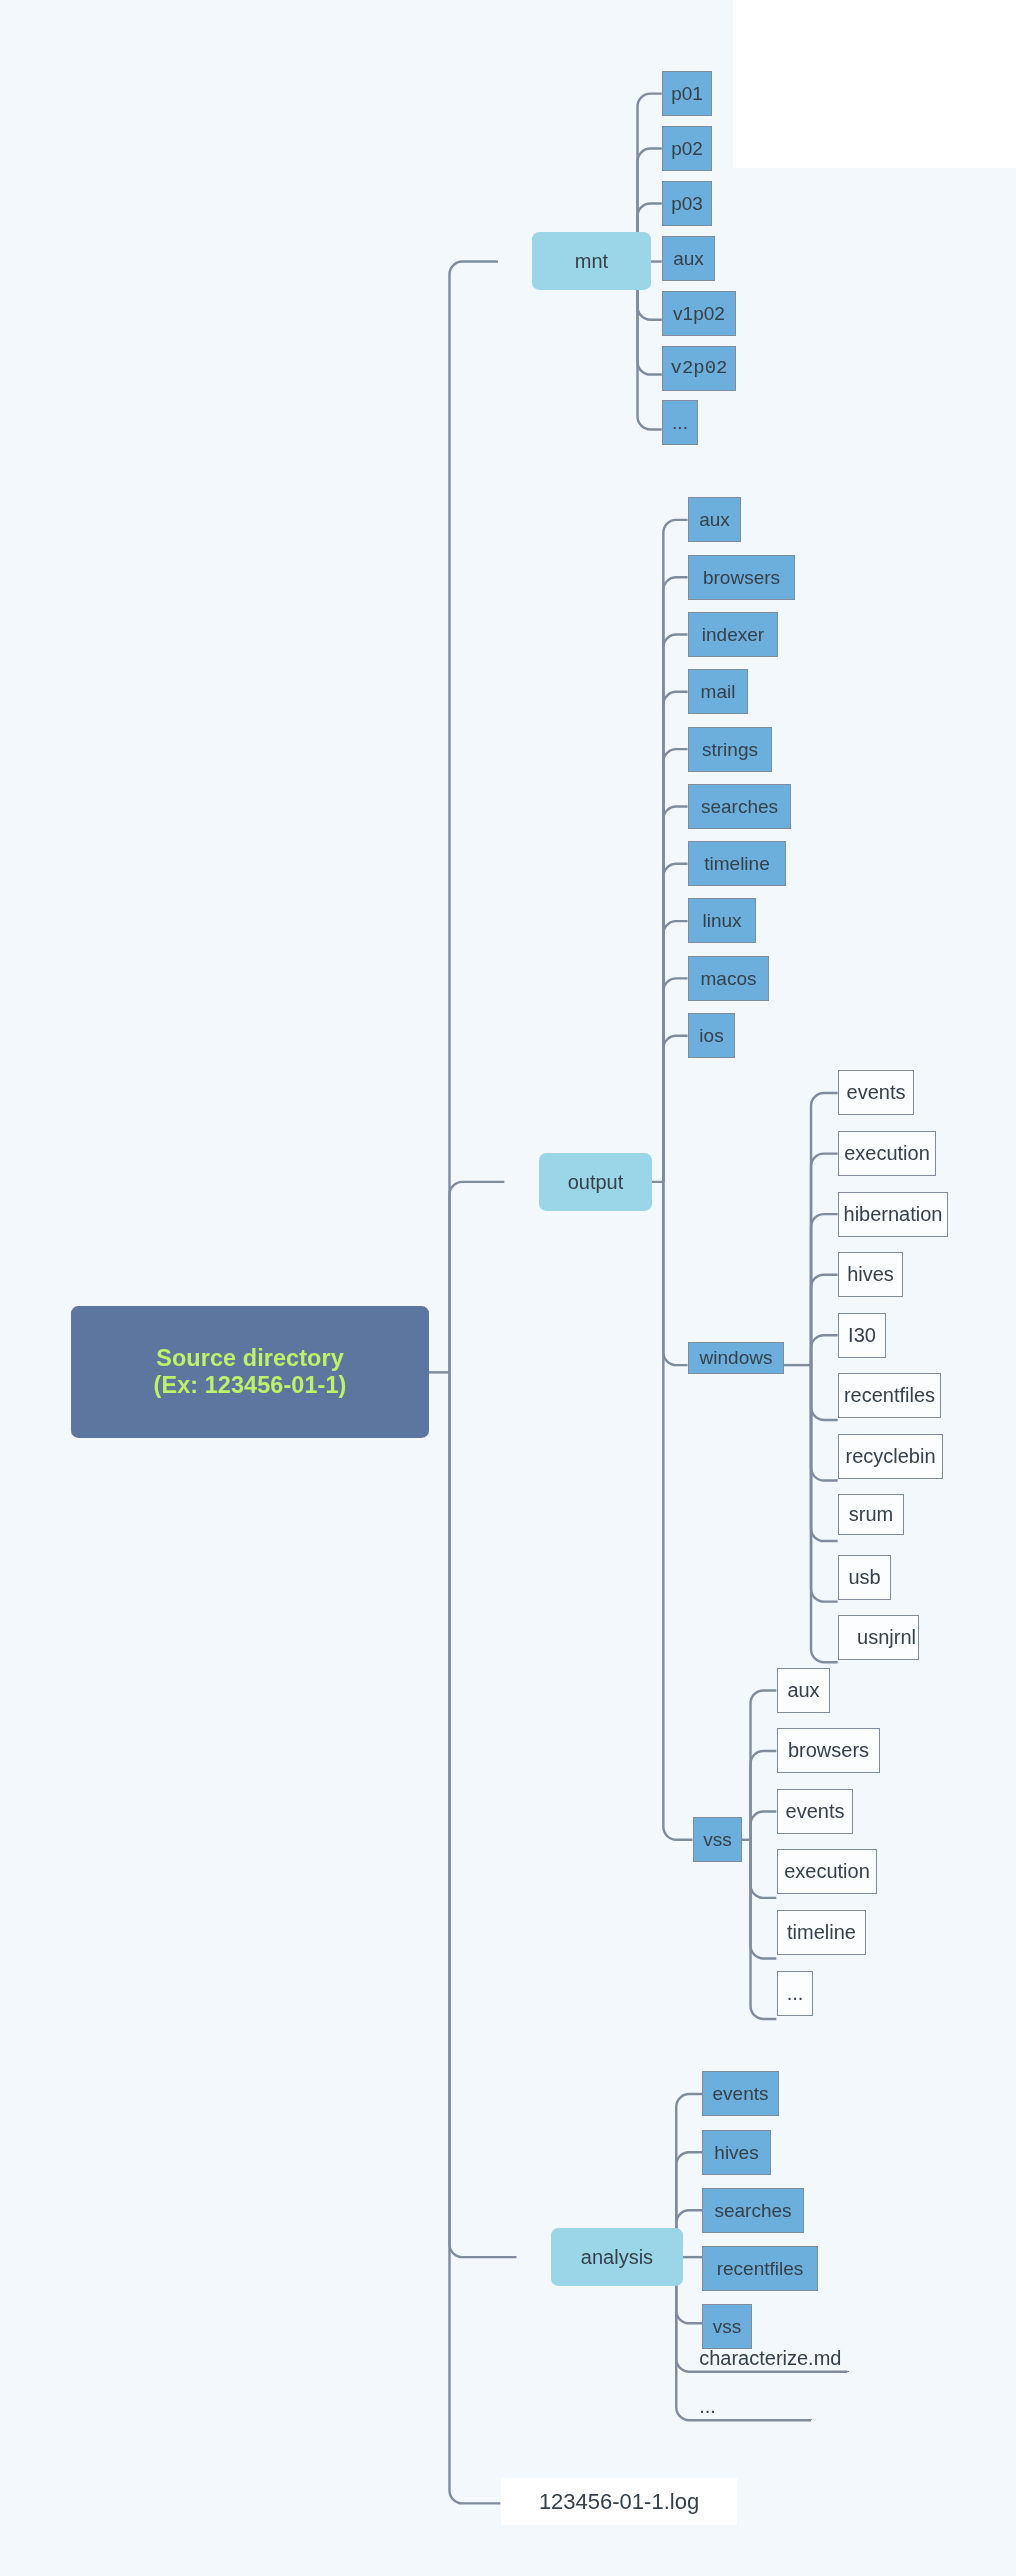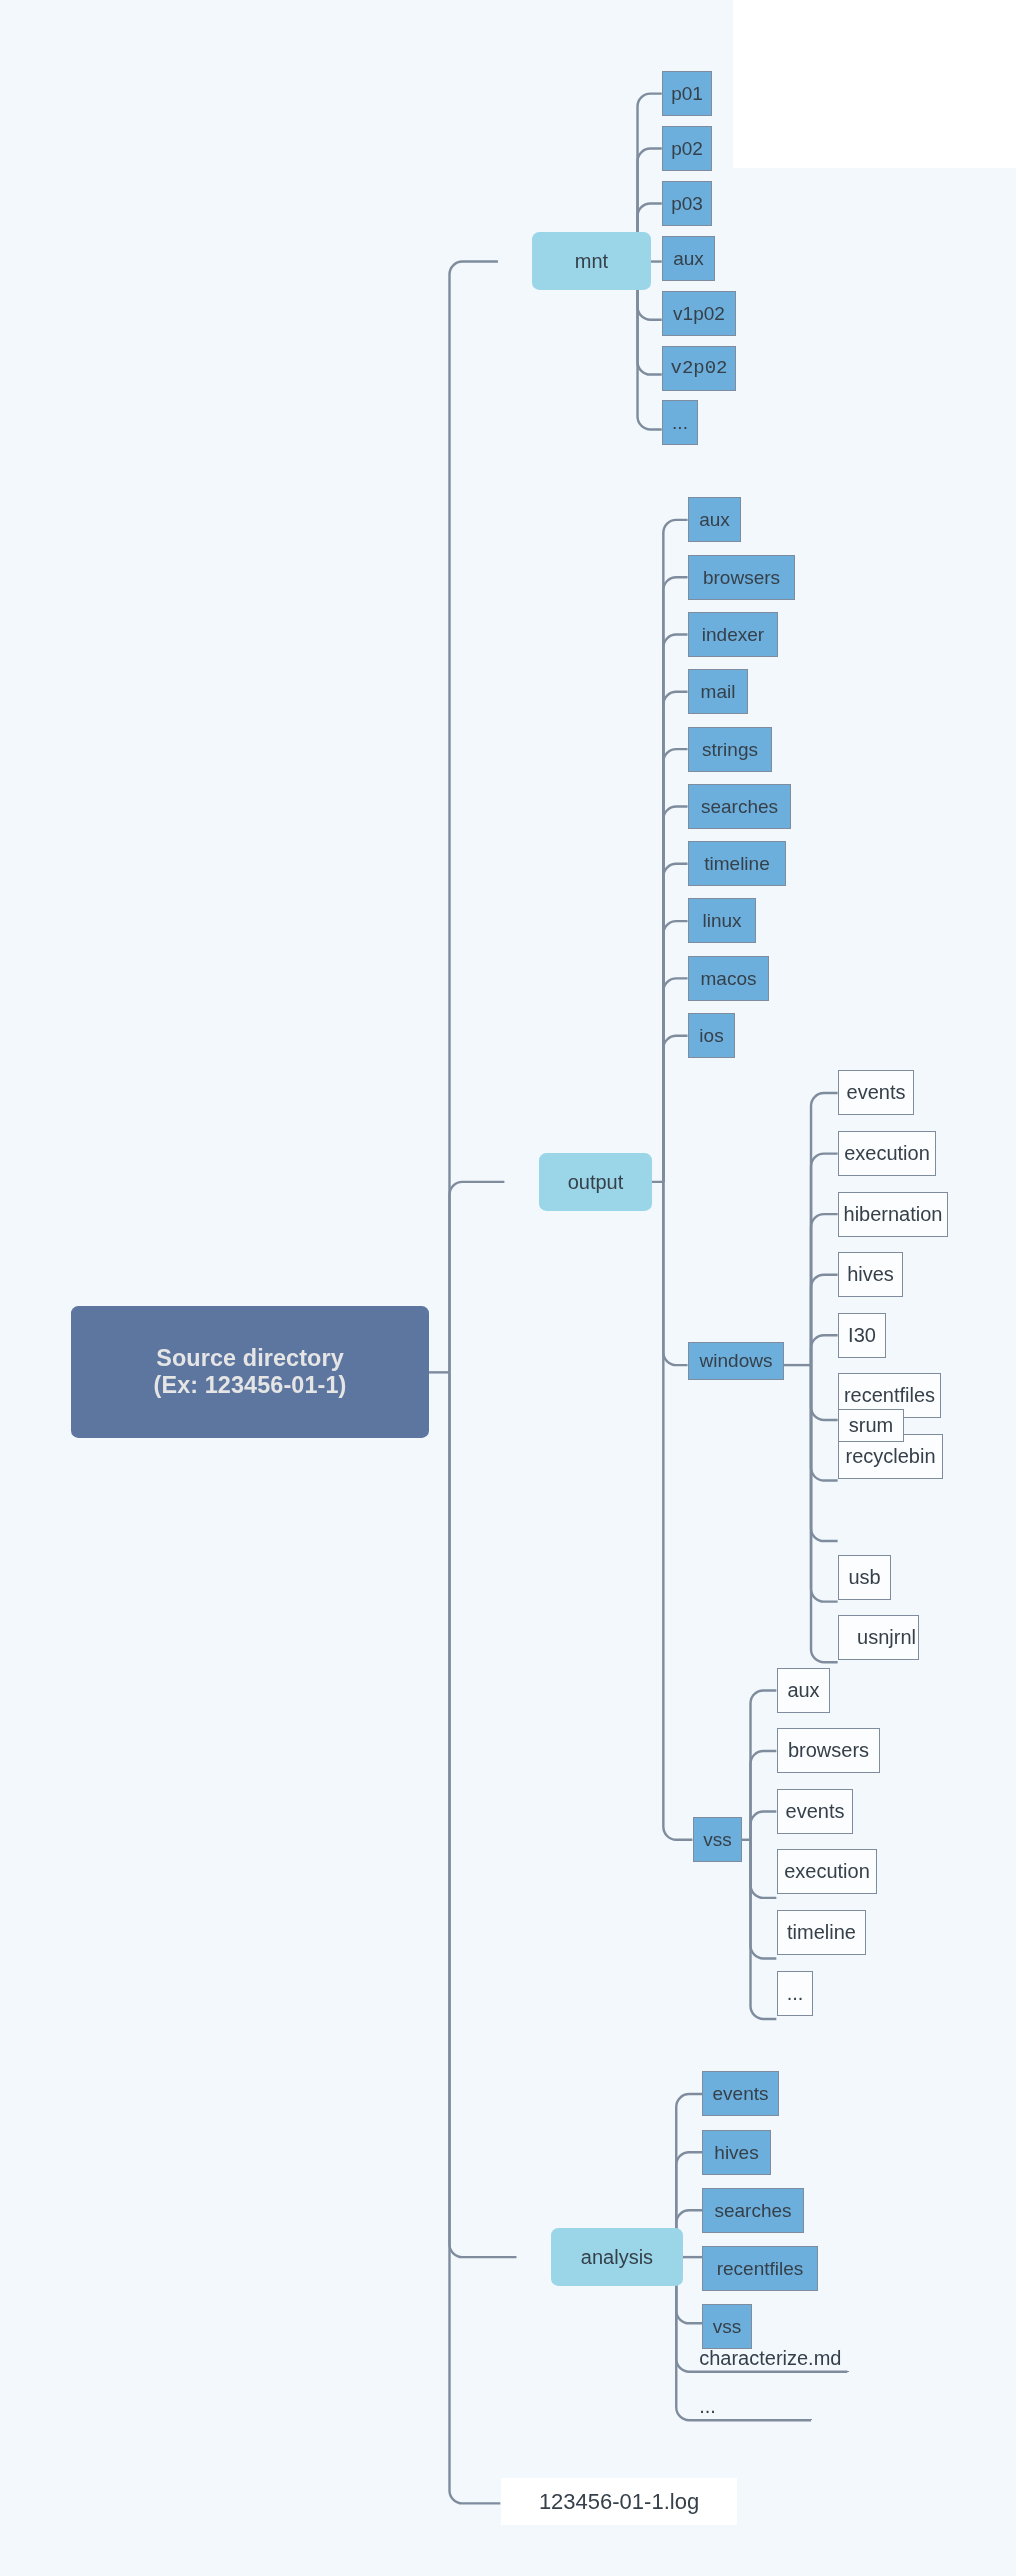--- a/index.html
+++ b/index.html
@@ -17,21 +17,21 @@
     position:absolute;
     box-sizing:border-box;
     display:flex;align-items:center;justify-content:center;
     color:#36404a;
     white-space:nowrap;
     line-height:1.15;
   }
   
   .n-root{
     background:#5d769f;
-    color:#e5e5e5;
+    color:#bef264;
     border-radius:7.3px;
     font-size:23.4px;
     font-weight:bold;
     flex-direction:column;
     text-align:center;
     letter-spacing:0.1px;
   }
   .n-root .ln{display:block;}
   
   .n-l1{
@@ -169,32 +169,32 @@
   <div class="node n-l2" style="left:688px;top:555px;width:107px;height:45px;">browsers</div>
   <div class="node n-l2" style="left:688px;top:612px;width:90px;height:45px;">indexer</div>
   <div class="node n-l2" style="left:688px;top:669px;width:60px;height:45px;">mail</div>
   <div class="node n-l2" style="left:688px;top:727px;width:84px;height:45px;">strings</div>
   <div class="node n-l2" style="left:688px;top:784px;width:103px;height:45px;">searches</div>
   <div class="node n-l2" style="left:688px;top:841px;width:98px;height:45px;">timeline</div>
   <div class="node n-l2" style="left:688px;top:898px;width:68px;height:45px;">linux</div>
   <div class="node n-l2" style="left:688px;top:956px;width:81px;height:45px;">macos</div>
   <div class="node n-l2" style="left:688px;top:1013px;width:47px;height:45px;">ios</div>
 
-  <div class="node n-l2" style="left:688px;top:1342px;width:96px;height:38px;">windows</div>
+  <div class="node n-l2" style="left:688px;top:1342px;width:96px;height:32px;">windows</div>
 
   <div class="node n-l2" style="left:693px;top:1817px;width:49px;height:45px;">vss</div>
 
   <div class="node n-l3" style="left:838px;top:1070px;width:76px;height:45px;">events</div>
   <div class="node n-l3" style="left:838px;top:1131px;width:98px;height:45px;">execution</div>
   <div class="node n-l3" style="left:838px;top:1192px;width:110px;height:45px;">hibernation</div>
   <div class="node n-l3" style="left:838px;top:1252px;width:65px;height:45px;">hives</div>
   <div class="node n-l3" style="left:838px;top:1313px;width:48px;height:45px;">I30</div>
   <div class="node n-l3" style="left:838px;top:1373px;width:103px;height:45px;">recentfiles</div>
   <div class="node n-l3" style="left:838px;top:1434px;width:105px;height:45px;">recyclebin</div>
-  <div class="node n-l3" style="left:838px;top:1409px;width:66px;height:33px;">srum</div>
+  <div class="node n-l3" style="left:838px;top:1494px;width:66px;height:41px;">srum</div>
   <div class="node n-l3" style="left:838px;top:1555px;width:53px;height:45px;">usb</div>
   <div class="node n-l3" style="left:838px;top:1615px;width:81px;height:45px;padding-left:16px;">usnjrnl</div>
 
   <div class="node n-l3" style="left:777px;top:1668px;width:53px;height:45px;">aux</div>
   <div class="node n-l3" style="left:777px;top:1728px;width:103px;height:45px;">browsers</div>
   <div class="node n-l3" style="left:777px;top:1789px;width:76px;height:45px;">events</div>
   <div class="node n-l3" style="left:777px;top:1849px;width:100px;height:45px;">execution</div>
   <div class="node n-l3" style="left:777px;top:1910px;width:89px;height:45px;">timeline</div>
   <div class="node n-l3" style="left:777px;top:1971px;width:36px;height:45px;">...</div>
 

